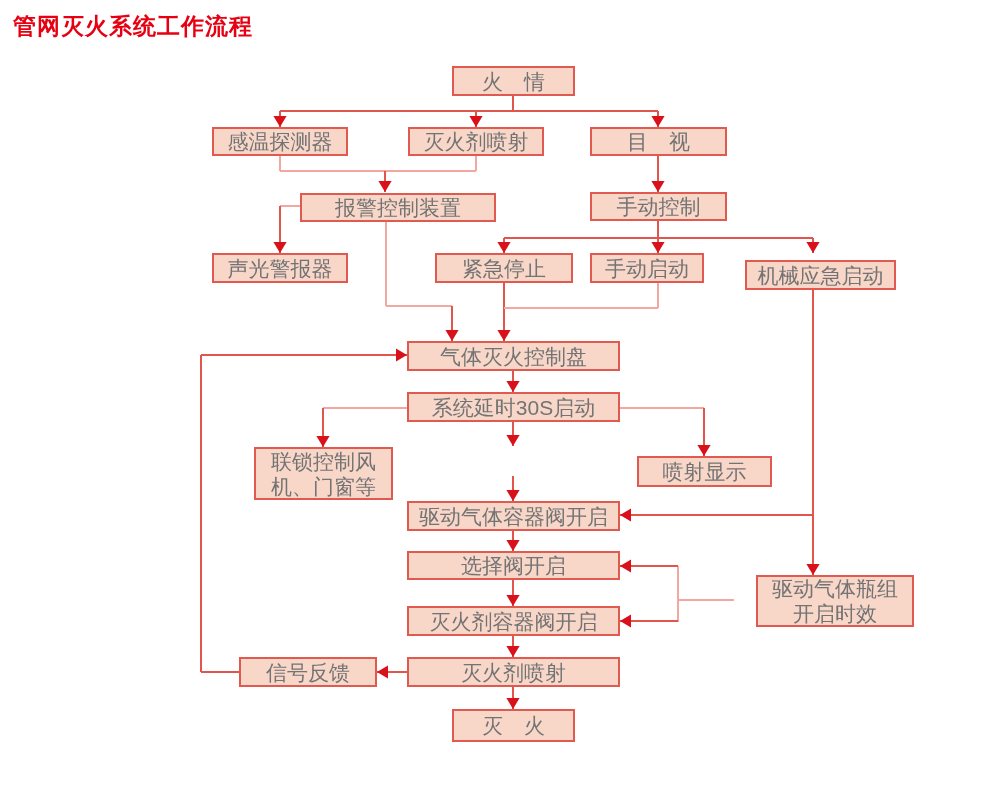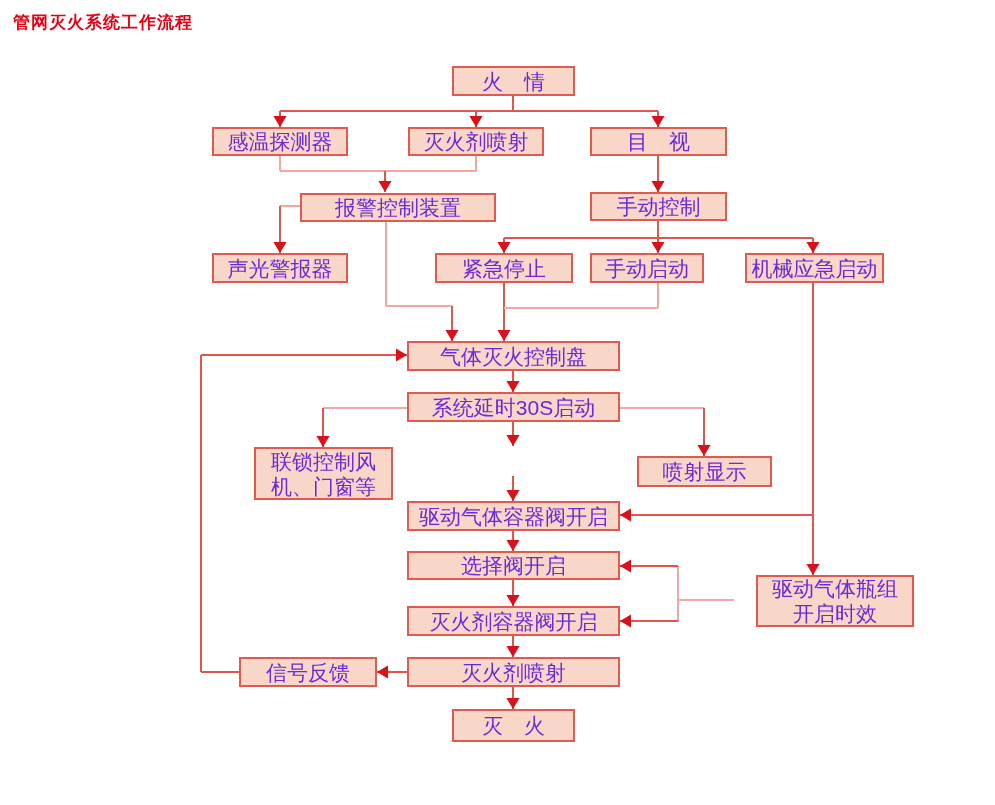--- a/index.html
+++ b/index.html
@@ -5,32 +5,32 @@
   html,body{margin:0;padding:0;background:#ffffff;}
   #stage{
     position:relative;
     width:995px;height:805px;
     background:#ffffff;
     font-family:"Liberation Sans","DejaVu Sans",sans-serif;
     overflow:hidden;
   }
   #diagram-title{
     position:absolute;left:13px;top:11px;
-    font-size:17px;font-weight:bold;color:#e60012;
+    font-size:23px;font-weight:bold;color:#e60012;
     letter-spacing:1px;white-space:nowrap;
   }
   #connectors{position:absolute;left:0;top:0;}
   .edge{fill:none;stroke:#e0564d;stroke-width:2;}
   .edge.light{stroke:#f2a8a0;}
   .node{
     position:absolute;
     box-sizing:border-box;
     background:#f8d7c9;
     border:2px solid #e15a50;
-    color:#6d28d9;
+    color:#737373;
     font-size:21px;
     line-height:25px;
     display:flex;align-items:center;justify-content:center;
     text-align:center;
     white-space:pre-line;
   }
 </style>
 </head>
 <body>
 
@@ -104,21 +104,21 @@
 
   <div class="node" style="left:452px;top:66px;width:123px;height:30px">火　情</div>
   <div class="node" style="left:212px;top:127px;width:136px;height:29px">感温探测器</div>
   <div class="node" style="left:408px;top:127px;width:136px;height:29px">灭火剂喷射</div>
   <div class="node" style="left:590px;top:127px;width:137px;height:29px">目　视</div>
   <div class="node" style="left:300px;top:193px;width:196px;height:29px">报警控制装置</div>
   <div class="node" style="left:590px;top:192px;width:137px;height:29px">手动控制</div>
   <div class="node" style="left:435px;top:253px;width:138px;height:30px">紧急停止</div>
   <div class="node" style="left:212px;top:253px;width:136px;height:30px">声光警报器</div>
   <div class="node" style="left:590px;top:253px;width:114px;height:30px">手动启动</div>
-  <div class="node" style="left:745px;top:253px;width:139px;height:30px">机械应急启动</div>
+  <div class="node" style="left:745px;top:260px;width:151px;height:30px">机械应急启动</div>
   <div class="node" style="left:407px;top:341px;width:213px;height:30px">气体灭火控制盘</div>
   <div class="node" style="left:407px;top:392px;width:213px;height:30px">系统延时30S启动</div>
   <div class="node" style="left:254px;top:447px;width:139px;height:53px">联锁控制风
 机、门窗等</div>
   <div class="node" style="left:637px;top:456px;width:135px;height:31px">喷射显示</div>
   <div class="node" style="left:407px;top:501px;width:213px;height:30px">驱动气体容器阀开启</div>
   <div class="node" style="left:407px;top:551px;width:213px;height:29px">选择阀开启</div>
   <div class="node" style="left:756px;top:575px;width:158px;height:52px">驱动气体瓶组
 开启时效</div>
   <div class="node" style="left:407px;top:606px;width:213px;height:30px">灭火剂容器阀开启</div>

